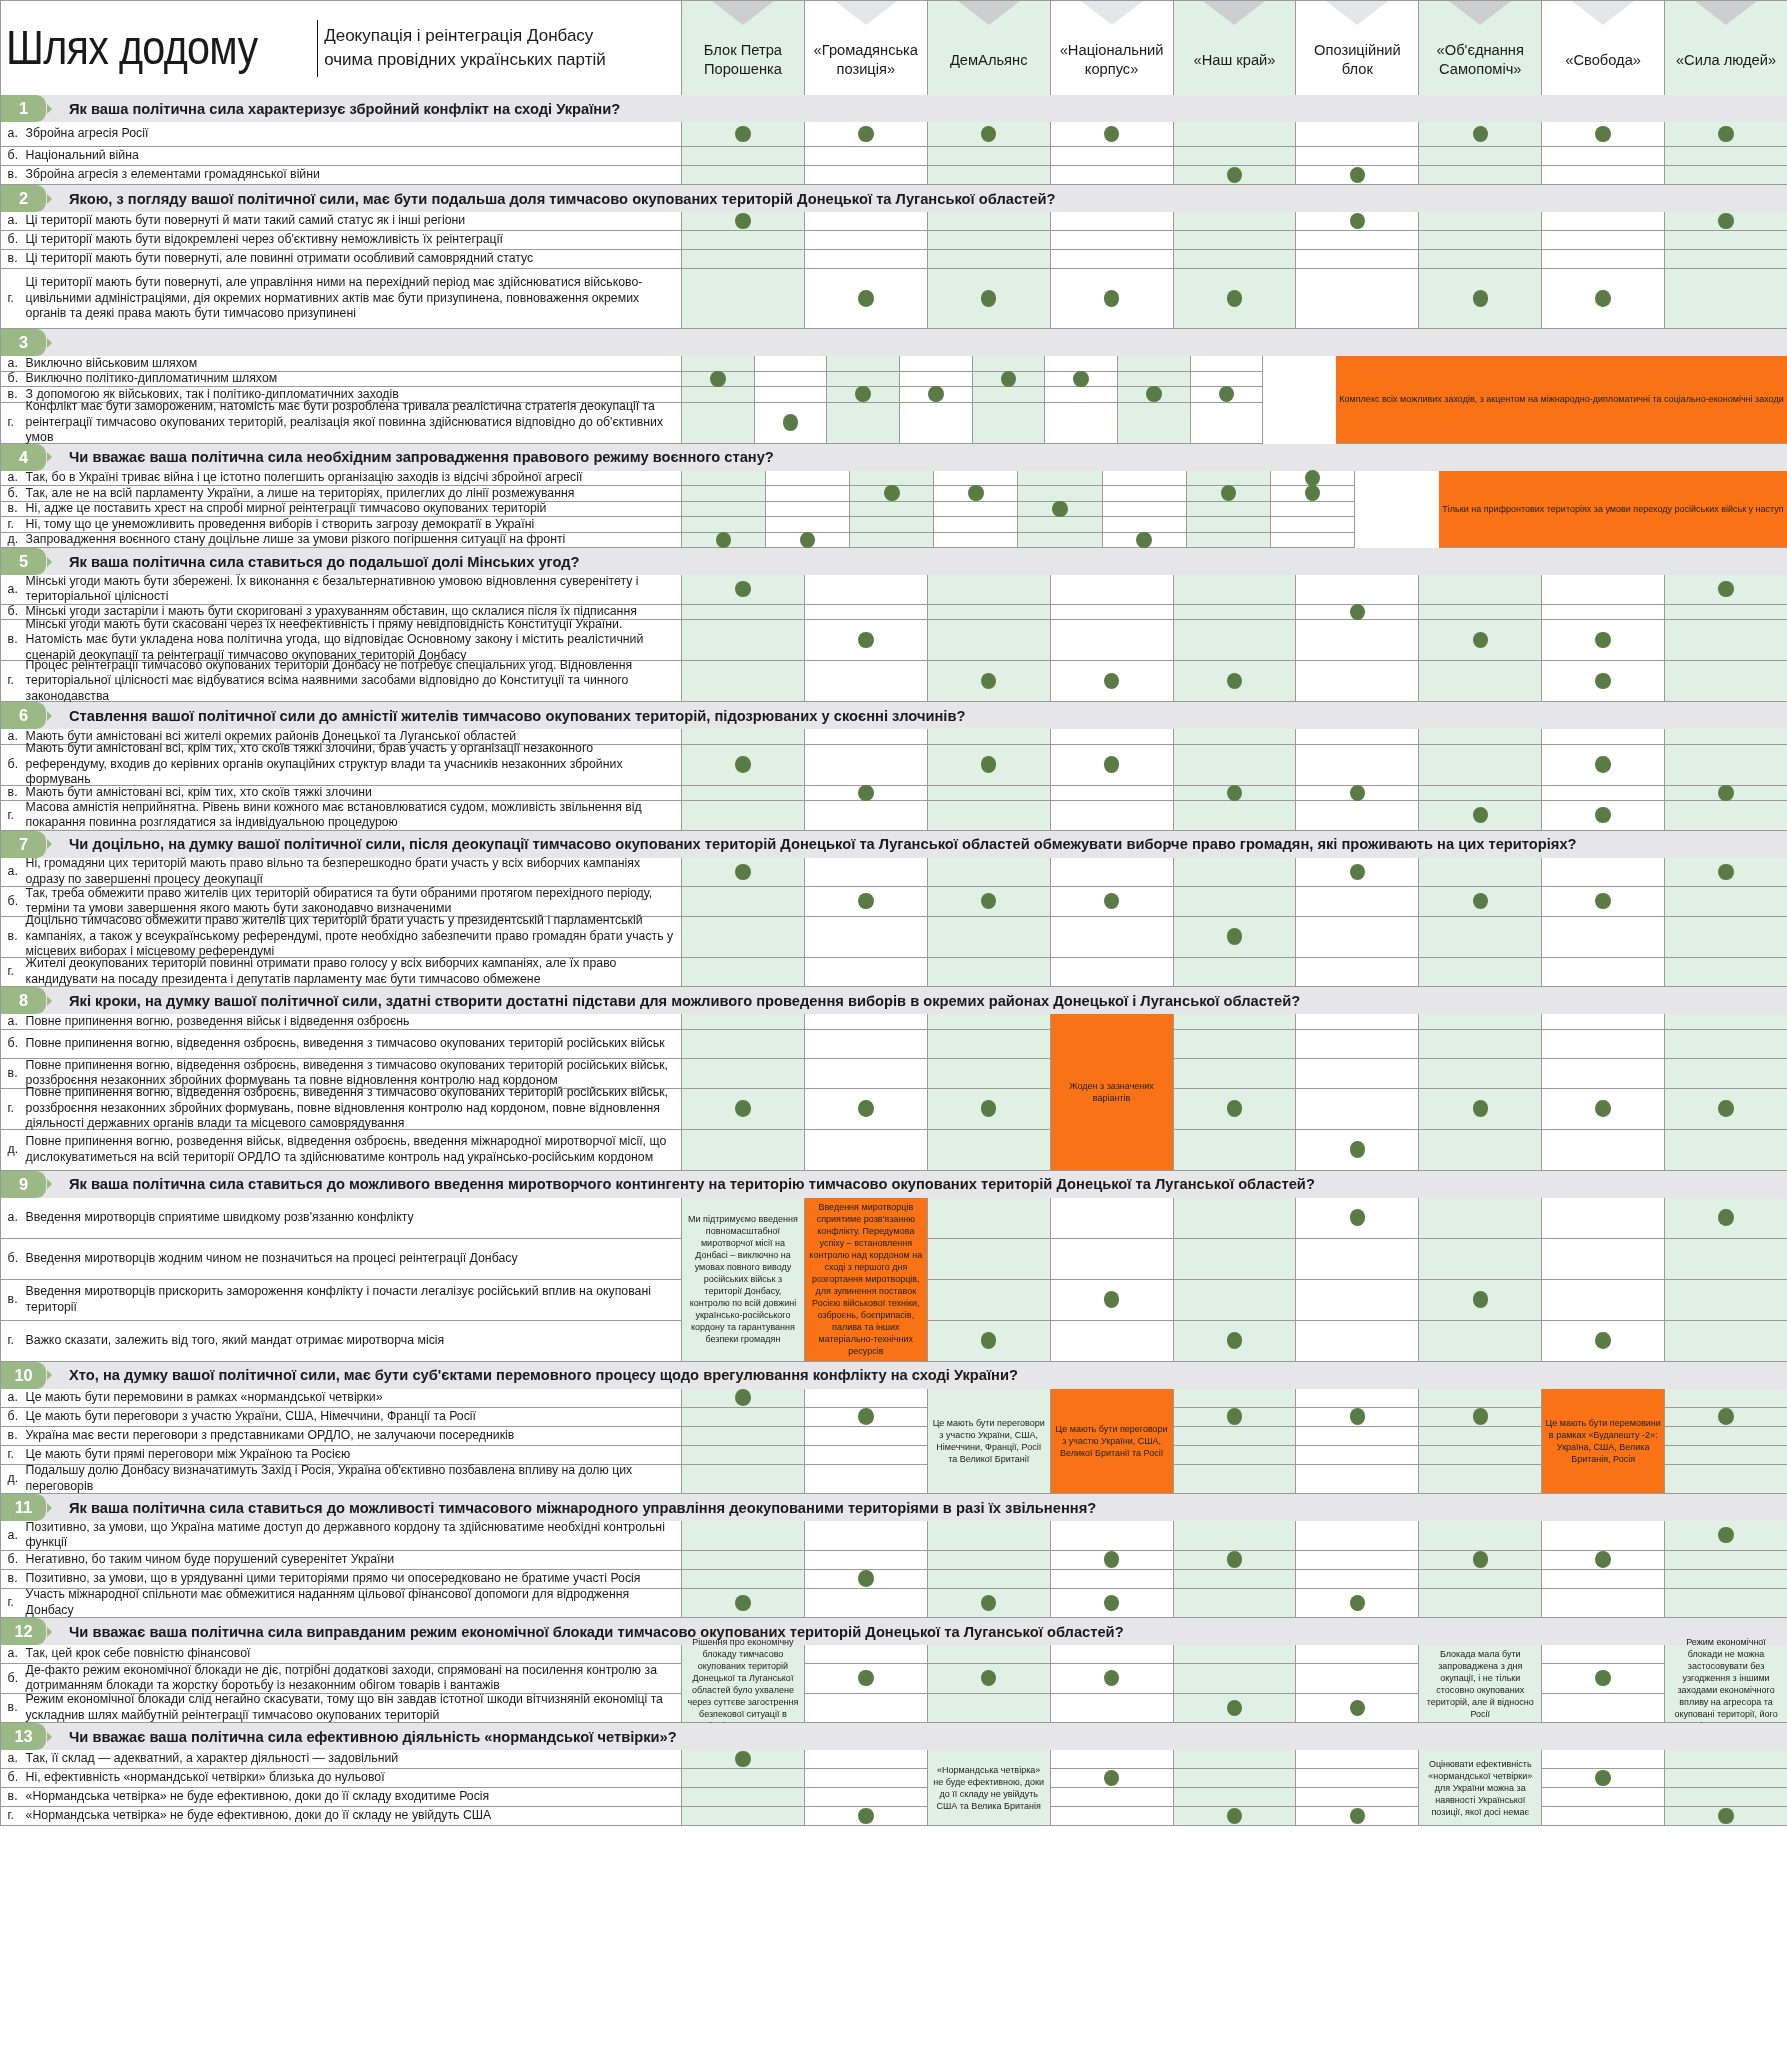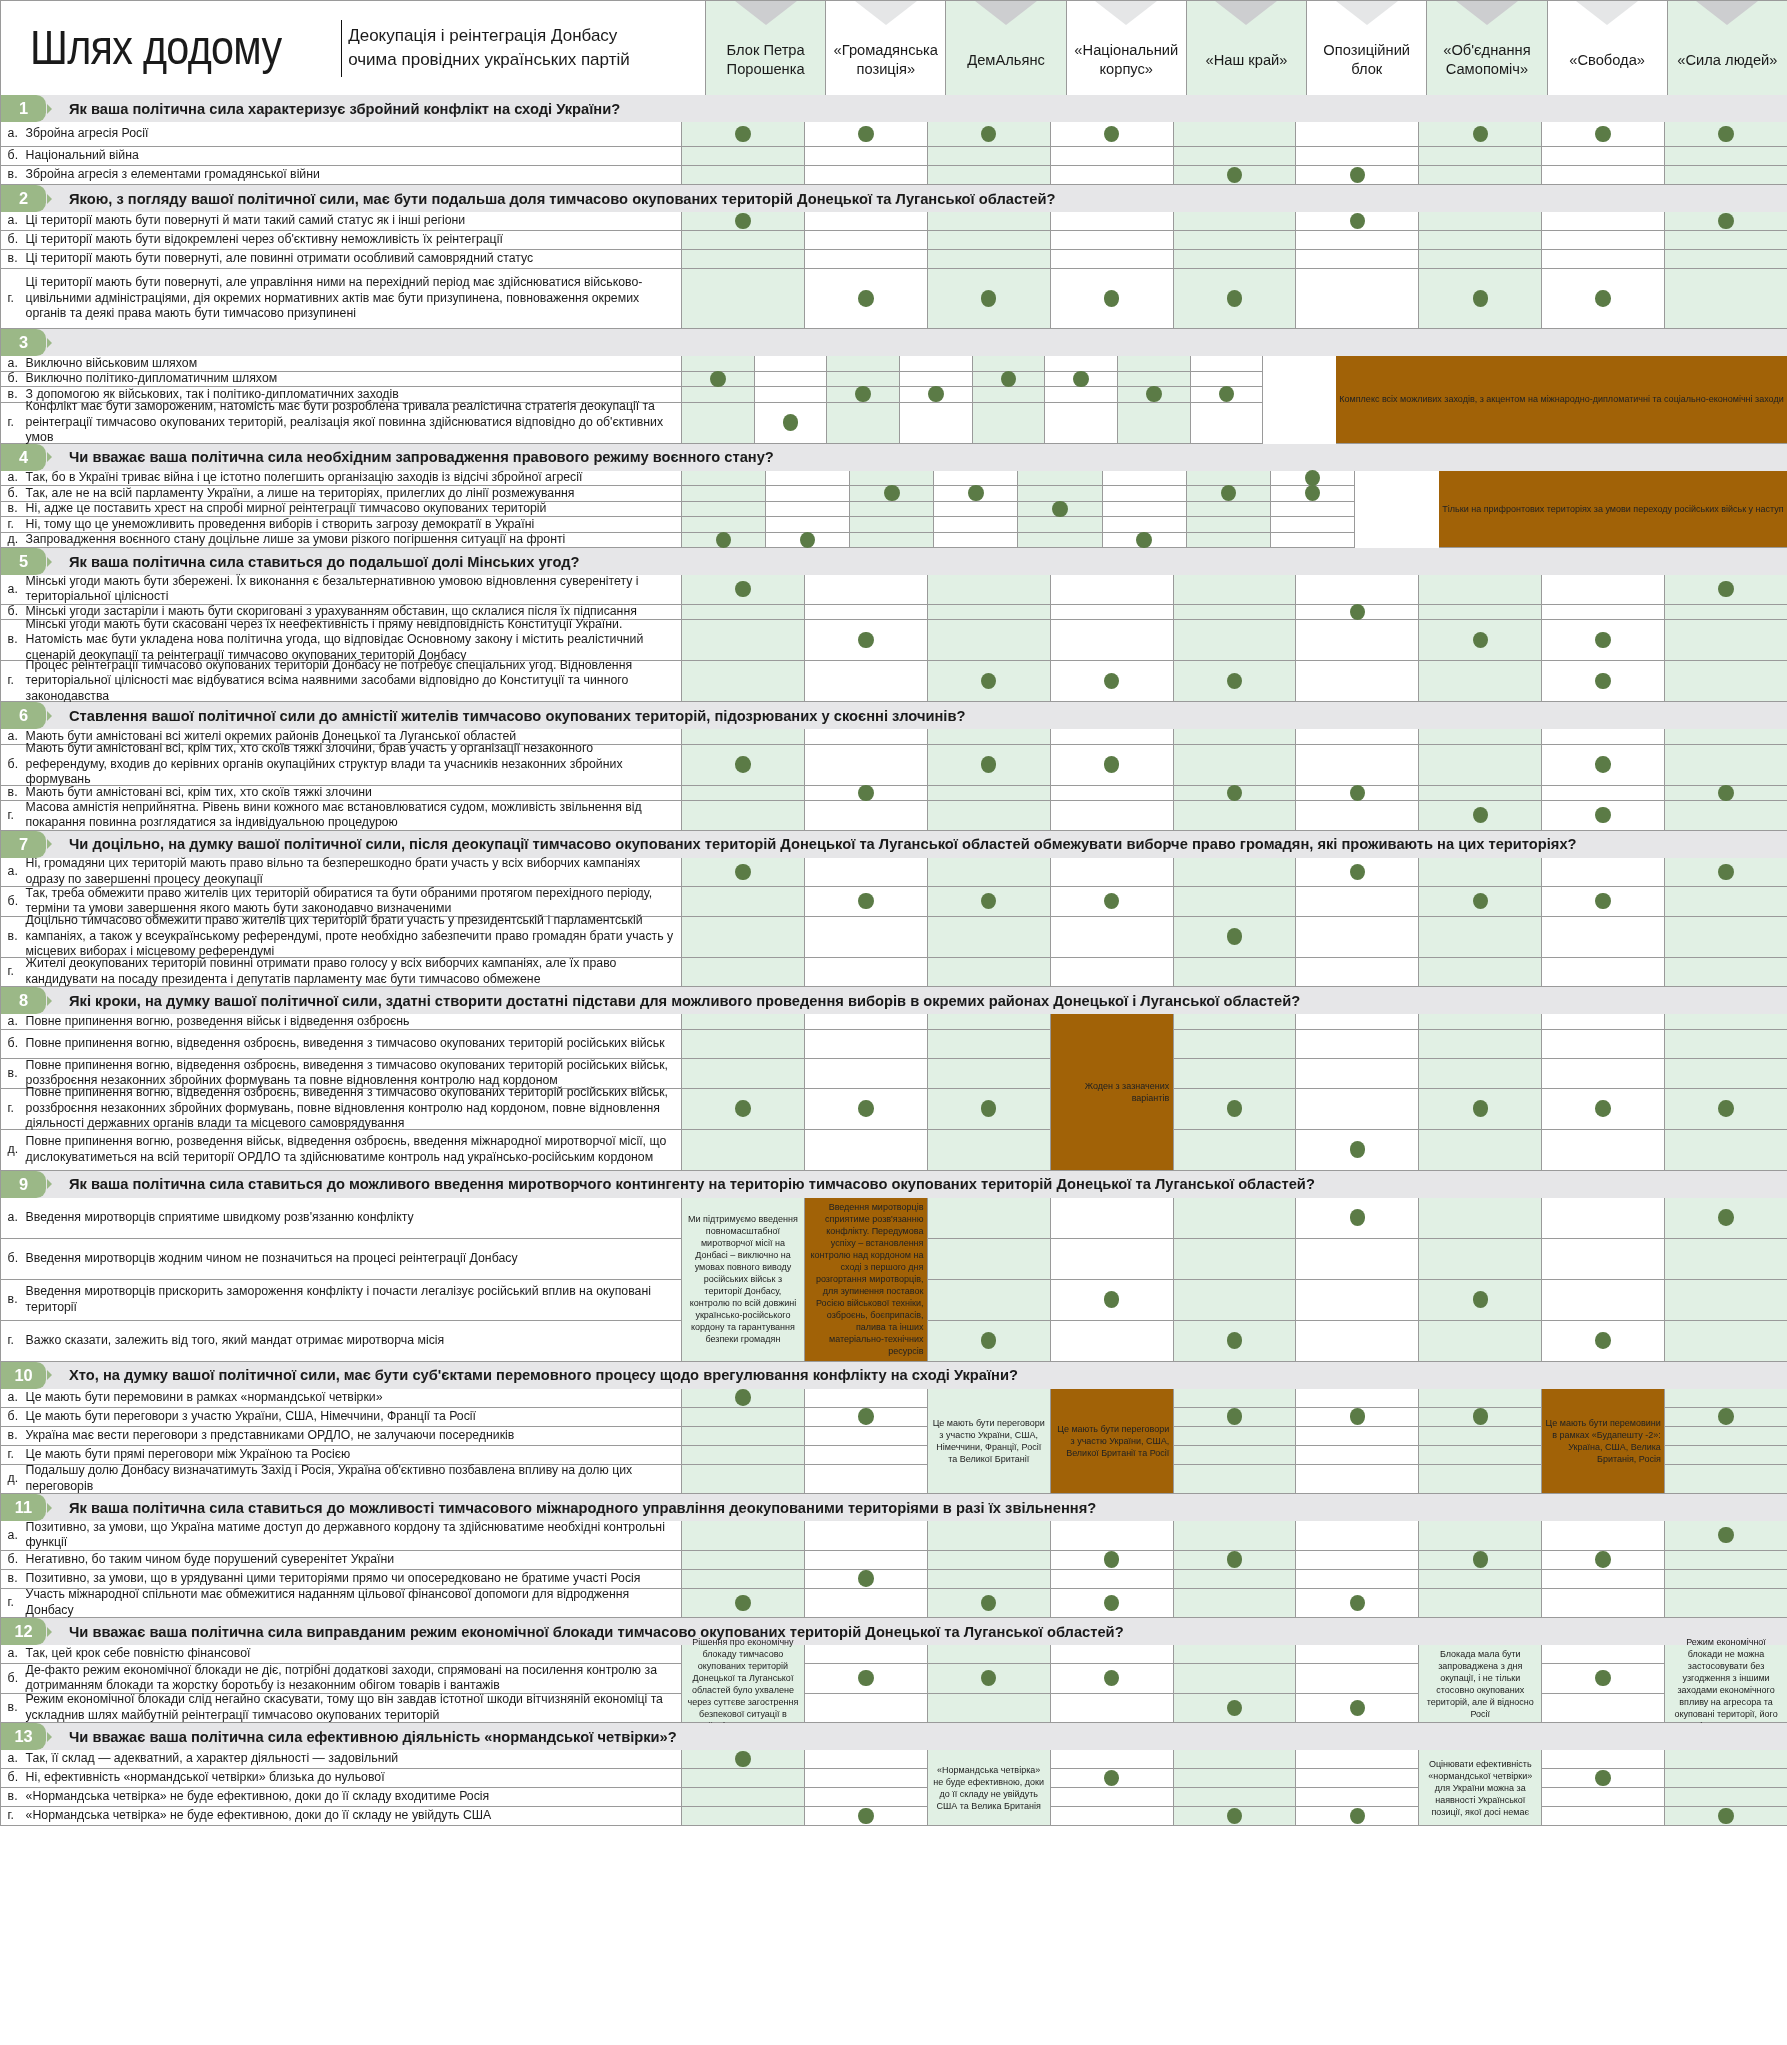--- a/index.html
+++ b/index.html
@@ -2,21 +2,21 @@
 <html style="font-size:6.5px"><head>
 <meta charset="utf-8">
 <style>
   * { box-sizing: border-box; margin: 0; padding: 0; }
   html, body { width: 1788px; background: #ffffff; }
   body { font-family: "Liberation Sans", "DejaVu Sans", sans-serif; color: #1a1a1a; }
 
   #page { width: 1788px; position: relative; border-top: 1.2px solid #9a9a9a; border-left: 1.2px solid #9a9a9a; }
 
   
-  .header { display: grid; grid-template-columns: 681px repeat(9, 1fr); height: 94px; padding-left: 24px; }
+  .header { display: grid; grid-template-columns: 681px repeat(9, 1fr); height: 94px; }
   .brand { display: flex; align-items: center; padding-left: 4.9px; background: #fff; border-right: 0.8px solid #999; }
   .brand-title { font-size: 48px; font-weight: 400; letter-spacing: -0.8px; line-height: 1; transform: scaleX(0.86); transform-origin: left center; white-space: nowrap; width: 352px; }
   .brand-sep { width: 1.6px; height: 57px; background: #111; margin: 0 5.7px 0 -41px; }
   .brand-sub { font-size: 17px; line-height: 24px; width: 319px; }
   .party { position: relative; display: flex; align-items: center; justify-content: center; text-align: center; font-size: 14.7px; line-height: 19px; padding: 24.5px 2.5px 0; border-right: 0.8px solid #9a9a9a; }
   .party.g { background: #e1f0e4; }
   .party.w { background: #ffffff; }
   .party .tri { position: absolute; top: 0; left: 50%; transform: translateX(-50%); width: 0; height: 0; border-left: 31px solid transparent; border-right: 31px solid transparent; border-top: 24.5px solid #cdced0; }
   .party.w .tri { border-top-color: #e5e6e7; }
 
@@ -29,21 +29,21 @@
   .q-body { display: grid; grid-template-columns: 681px repeat(9, 1fr); position: relative; }
   .opt { display: flex; align-items: center; border-bottom: 1.6px solid #9a9a9a; border-right: 0.8px solid #9a9a9a; background: #fff; padding: 2.5px 4.1px; font-size: 12.3px; line-height: 15.5px; }
   .opt-letter { width: 20.5px; flex: none; padding-left: 2.5px; }
   .opt-text { flex: 1; }
   .cell { border-right: 0.8px solid #9a9a9a; border-bottom: 1.6px solid #9a9a9a; display: flex; align-items: center; justify-content: center; }
   .cell.g { background: #e1f0e4; }
   .cell.w { background: #ffffff; }
   .dot { width: 15.5px; height: 16.4px; border-radius: 50%; background: #5b7b46; }
   .note { font-size: 9px; line-height: 12px; text-align: center; padding: 3.3px; display: flex; align-items: center; justify-content: center; border-right: 0.8px solid #9a9a9a; border-bottom: 1.6px solid #9a9a9a; color: #222; }
   .note.g { background: #e1f0e4; }
-  .note.w { background: #a16207; text-align: right; }
+  .note.w { background: #f97316; }
 </style>
 </head>
 <body>
 
 <div id="page">
   <div class="header">
     <div class="brand">
       <div class="brand-title">Шлях додому</div>
       <div class="brand-sep"></div>
       <div class="brand-sub">Деокупація і реінтеграція Донбасу очима провідних українських партій</div>

